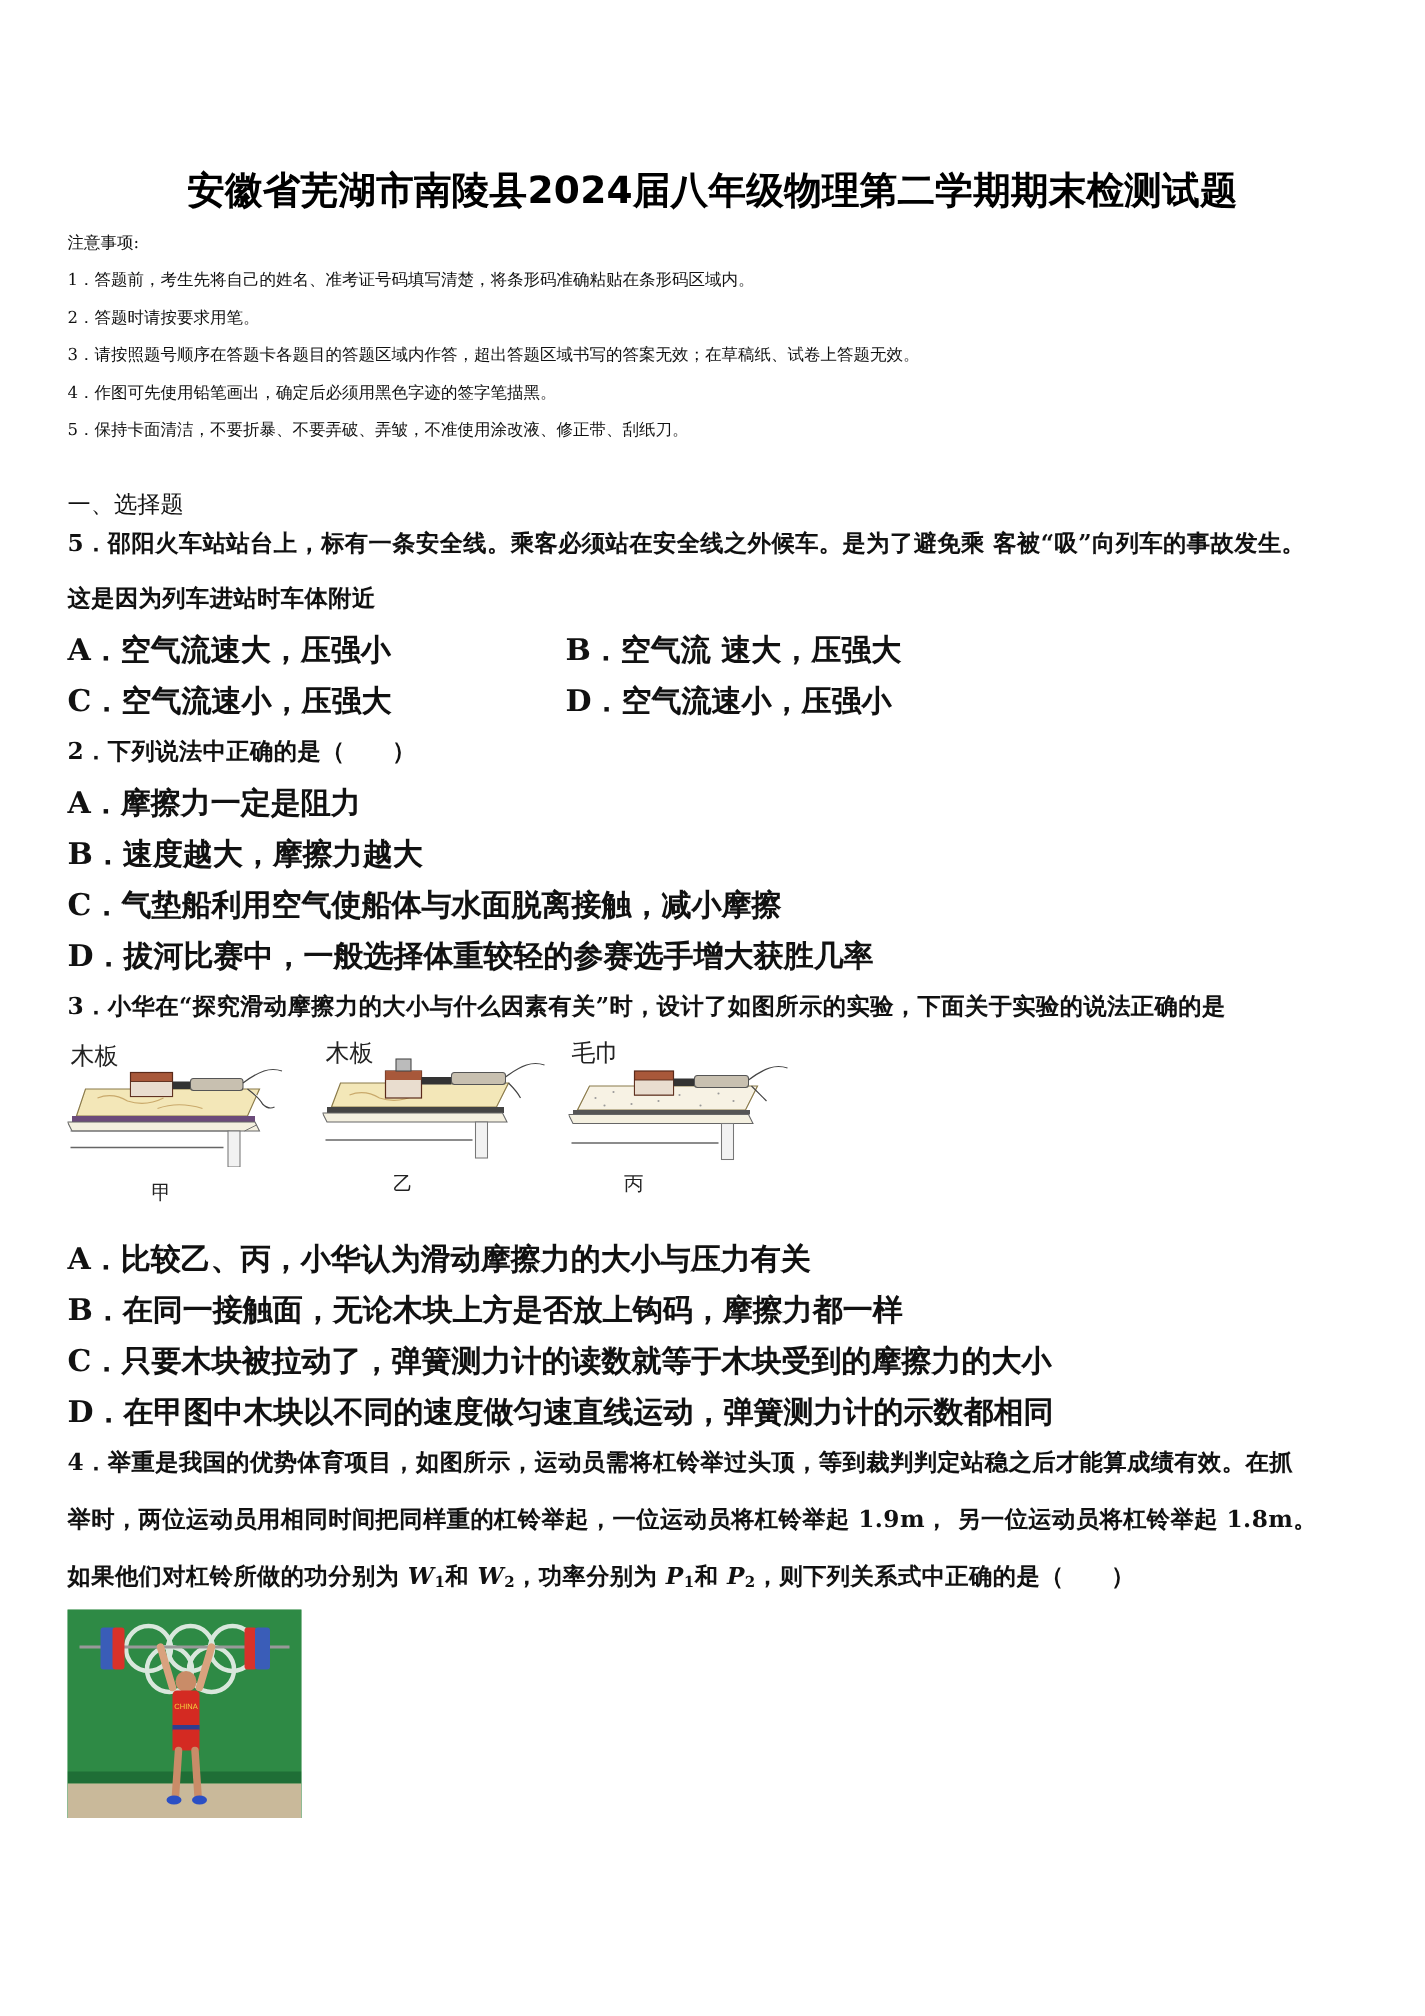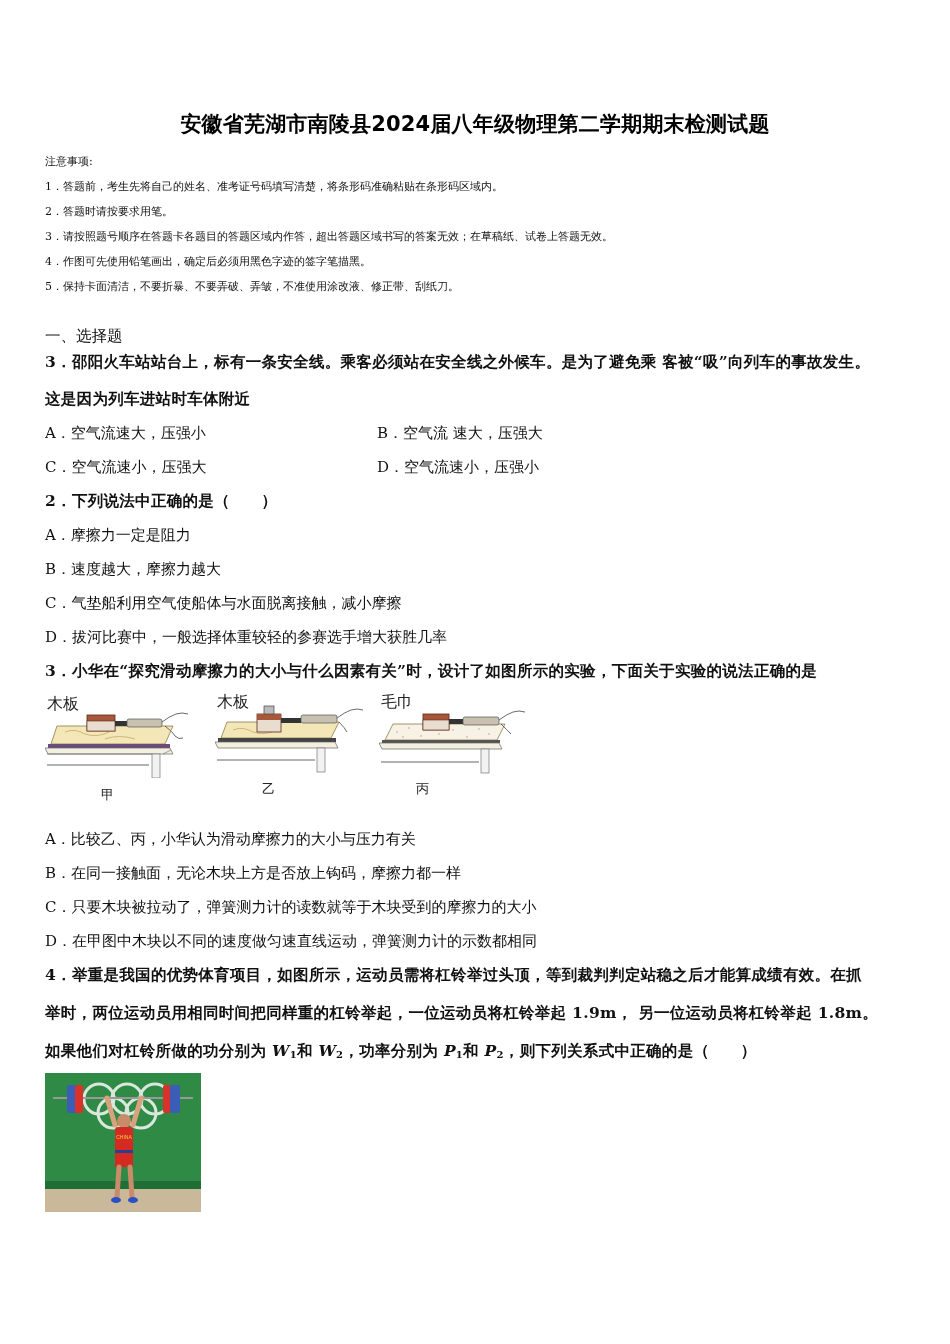--- a/index.html
+++ b/index.html
@@ -1,22 +1,22 @@
 <!DOCTYPE html>
 <html><head>
 <meta charset="utf-8">
 <style>
   * { margin: 0; padding: 0; box-sizing: border-box; }
   html, body { width: 950px; height: 1344px; background: #ffffff; overflow: hidden; }
   body { position: relative; font-family: "DejaVu Serif", "Liberation Serif", serif; color: #111; }
   .abs { position: absolute; white-space: nowrap; }
-  .title { left: 0; width: 950px; top: 110px; text-align: center; font-family: "DejaVu Sans", "Liberation Sans", sans-serif; font-weight: bold; font-size: 21px; letter-spacing: 0.2px; color: #000; }
+  .title { left: 0; width: 950px; top: 110px; text-align: center; font-family: "DejaVu Sans", "Liberation Sans", sans-serif; font-weight: bold; font-size: 25px; letter-spacing: 0.2px; color: #000; }
   .notice { font-size: 11px; line-height: 20px; }
   .q { font-size: 15.5px; font-weight: bold; line-height: 20px; letter-spacing: 0.3px; }
-  .opt { font-size: 15px; font-weight: normal; line-height: 20px; }
+  .opt { font-size: 20px; font-weight: bold; line-height: 20px; }
   .section { font-size: 15.5px; line-height: 20px; }
   .fig-label { font-family: "DejaVu Sans", "Liberation Sans", sans-serif; font-size: 16px; color: #222; }
   .fig-caption { font-family: "DejaVu Sans", "Liberation Sans", sans-serif; font-size: 13px; color: #222; }
   i.var { font-style: italic; font-weight: bold; }
   sub { font-size: 10px; vertical-align: -2px; }
   .figure { position: absolute; }
   .photo { position: absolute; left: 45px; top: 1073px; width: 156px; height: 139px; background: #2e8a45; overflow: hidden; }
 </style>
 </head>
 <body>
@@ -25,21 +25,21 @@
 
 <div class="abs notice" style="left:45px; top:152px;">注意事项:</div>
 <div class="abs notice" style="left:45px; top:177px;">1．答题前，考生先将自己的姓名、准考证号码填写清楚，将条形码准确粘贴在条形码区域内。</div>
 <div class="abs notice" style="left:45px; top:202px;">2．答题时请按要求用笔。</div>
 <div class="abs notice" style="left:45px; top:227px;">3．请按照题号顺序在答题卡各题目的答题区域内作答，超出答题区域书写的答案无效；在草稿纸、试卷上答题无效。</div>
 <div class="abs notice" style="left:45px; top:252px;">4．作图可先使用铅笔画出，确定后必须用黑色字迹的签字笔描黑。</div>
 <div class="abs notice" style="left:45px; top:277px;">5．保持卡面清洁，不要折暴、不要弄破、弄皱，不准使用涂改液、修正带、刮纸刀。</div>
 
 <div class="abs section" style="left:45px; top:326px;">一、选择题</div>
 
-<div class="abs q" style="left:45px; top:352px;">3．邵阳火车站站台上，标有一条安全线。乘客必须站在安全线之外候车。是为了避免乘 客被“吸”向列车的事故发生。</div>
+<div class="abs q" style="left:45px; top:352px;">5．邵阳火车站站台上，标有一条安全线。乘客必须站在安全线之外候车。是为了避免乘 客被“吸”向列车的事故发生。</div>
 <div class="abs q" style="left:45px; top:389px;">这是因为列车进站时车体附近</div>
 <div class="abs opt" style="left:45px; top:423px;">A．空气流速大，压强小</div>
 <div class="abs opt" style="left:377px; top:423px;">B．空气流 速大，压强大</div>
 <div class="abs opt" style="left:45px; top:457px;">C．空气流速小，压强大</div>
 <div class="abs opt" style="left:377px; top:457px;">D．空气流速小，压强小</div>
 
 <div class="abs q" style="left:45px; top:491px;">2．下列说法中正确的是（　　）</div>
 <div class="abs opt" style="left:45px; top:525px;">A．摩擦力一定是阻力</div>
 <div class="abs opt" style="left:45px; top:559px;">B．速度越大，摩擦力越大</div>
 <div class="abs opt" style="left:45px; top:593px;">C．气垫船利用空气使船体与水面脱离接触，减小摩擦</div>

